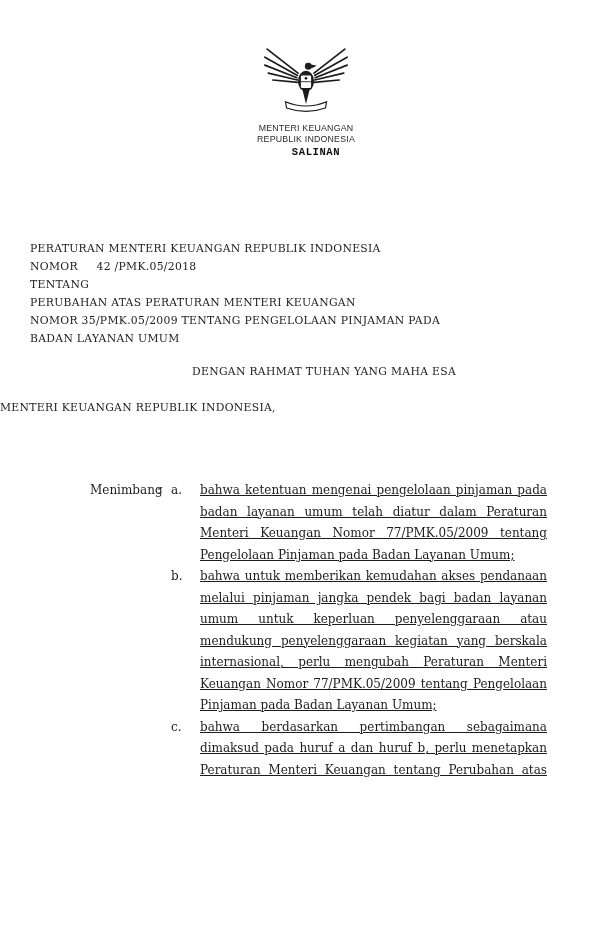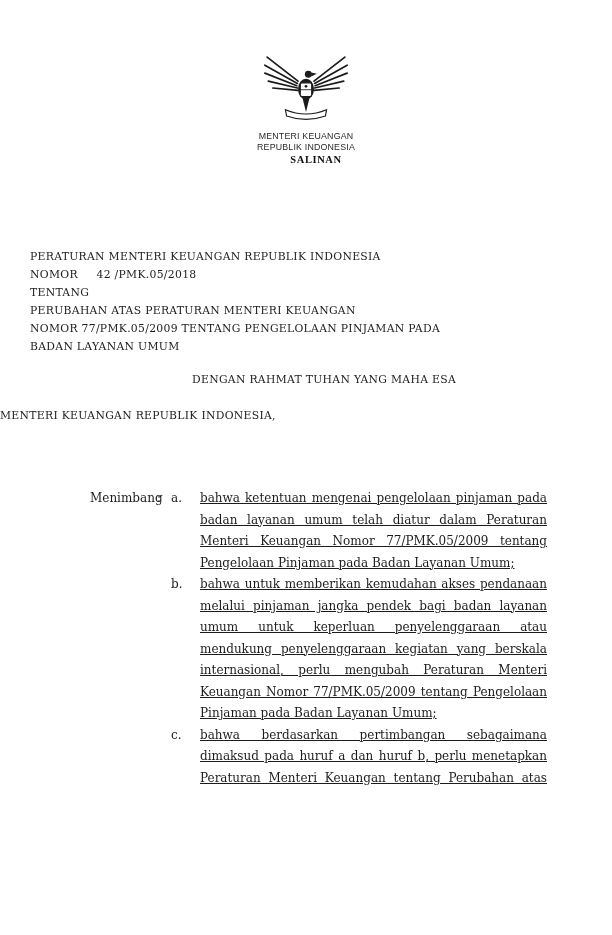--- a/index.html
+++ b/index.html
@@ -1,42 +1,42 @@
 <!DOCTYPE html>
 <html><head>
 <meta charset="utf-8">
 <style>
   * { margin: 0; padding: 0; box-sizing: border-box; }
   html, body { background: #ffffff; }
   .page {
     position: relative;
     width: 612px;
     height: 780px;
-    margin: 12px auto;
+    margin: 4px auto;
     background: #ffffff;
     font-family: "DejaVu Serif", serif;
     color: #1c1c1c;
     overflow: hidden;
   }
   .letterhead {
     position: absolute;
     top: 36px;
     left: 0; right: 0;
     text-align: center;
   }
   .emblem { display: block; margin: 0 auto 3px auto; }
   .ministry-line {
     font-family: "Liberation Sans", sans-serif;
     font-size: 8.8px;
     line-height: 11px;
     letter-spacing: 0.2px;
     color: #2a2a2a;
   }
   .salinan {
-    font-family: Liberation Serif, serif;
+    font-family: Liberation Mono, monospace;
     font-size: 10.5px;
     font-weight: bold;
     letter-spacing: 0.6px;
     margin-top: 1px;
     color: #111;
     padding-left: 20px;
   }
   .title-block {
     position: absolute;
     top: 236px;
@@ -123,21 +123,21 @@
     <div class="ministry-line">MENTERI KEUANGAN</div>
     <div class="ministry-line">REPUBLIK INDONESIA</div>
     <div class="salinan">SALINAN</div>
   </div>
 
   <div class="title-block">
     <div>PERATURAN MENTERI KEUANGAN REPUBLIK INDONESIA</div>
     <div class="nomor-line">NOMOR     42 /PMK.05/2018</div>
     <div>TENTANG</div>
     <div>PERUBAHAN ATAS PERATURAN MENTERI KEUANGAN</div>
-    <div>NOMOR 77/PMK.05/2009 TENTANG PENGELOLAAN PINJAMAN PADA</div>
+    <div>NOMOR 35/PMK.05/2009 TENTANG PENGELOLAAN PINJAMAN PADA</div>
     <div>BADAN LAYANAN UMUM</div>
   </div>
 
   <div class="grace-line">DENGAN RAHMAT TUHAN YANG MAHA ESA</div>
 
   <div class="minister-line">MENTERI KEUANGAN REPUBLIK INDONESIA,</div>
 
   <div class="considering">
     <div class="cons-row">
       <div class="cons-label">Menimbang</div>

